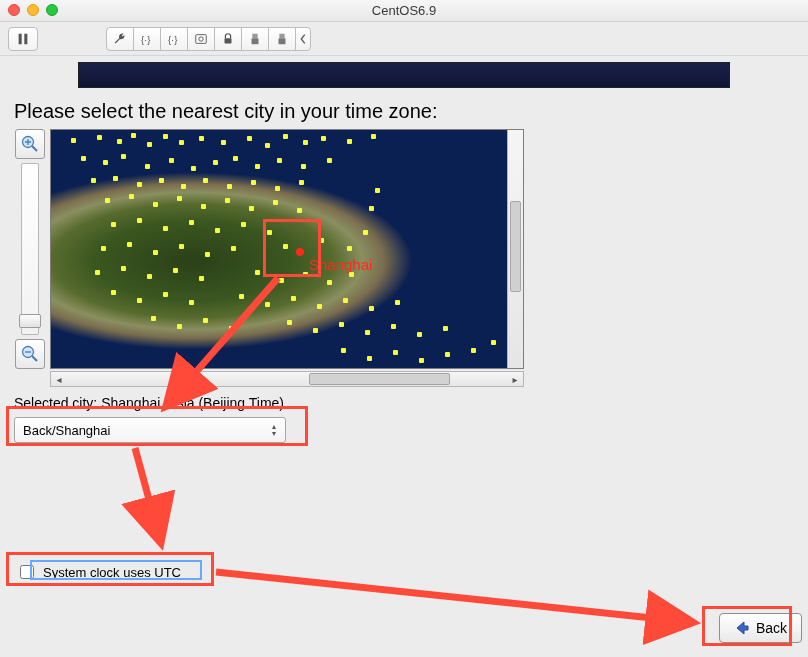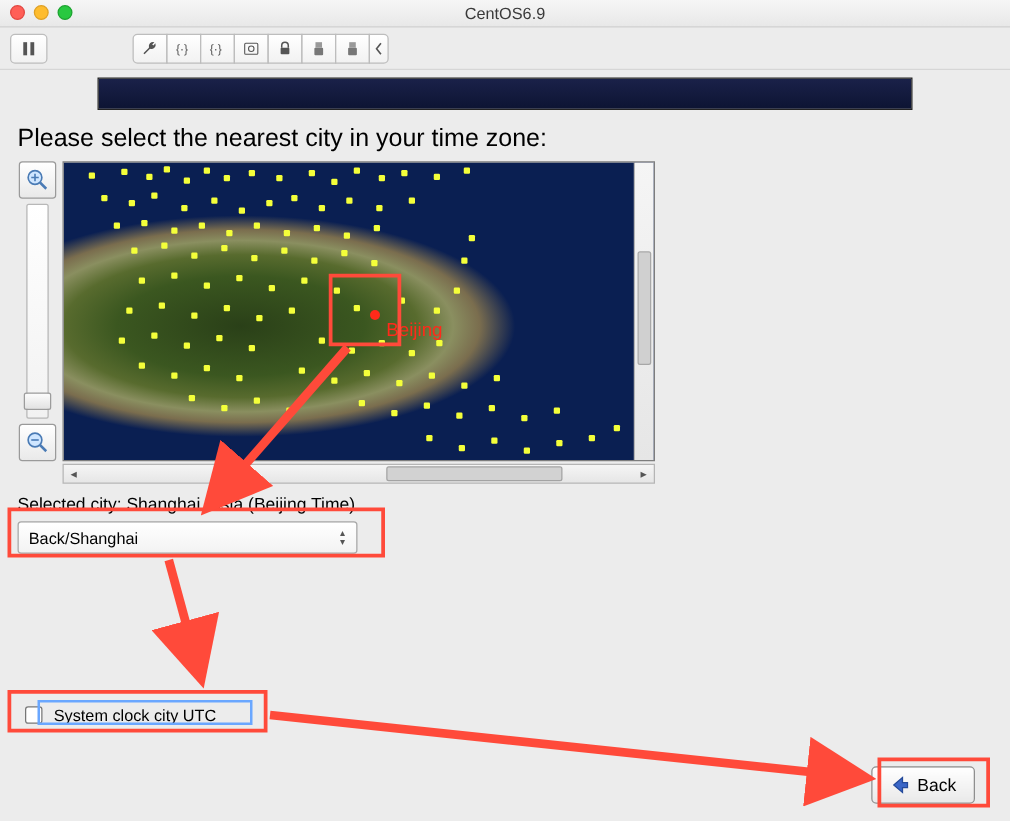--- a/index.html
+++ b/index.html
@@ -143,21 +143,21 @@
   .select .spin {
     position:absolute; right:5px; top:3px; bottom:3px; width:12px;
     display:flex; flex-direction:column; justify-content:center; gap:1px;
     font-size:8px; color:#555; line-height:6px; text-align:center;
   }
 
   .utc-row { position:absolute; left:16px; top:562px; display:flex; align-items:center; gap:6px; }
   .utc-row input { width:14px; height:14px; }
 
   .footer {
-    position:absolute; right:28px; bottom:14px;
+    position:absolute; right:6px; bottom:14px;
     display:flex; gap:0;justify-content:flex-end;
   }
   .navbtn {
     height:30px; padding:0 14px;
     border:1px solid #8f8f8f; border-radius:4px;
     background:linear-gradient(#ffffff,#e9e9e9);
     display:flex; align-items:center; gap:6px;
     font-size:14px;
   }
   .navbtn svg{width:16px;height:16px;}
@@ -254,21 +254,21 @@
         <svg viewBox="0 0 20 20">
           <circle cx="8" cy="8" r="5.5" fill="#cfe6ff" stroke="#4a7bb5" stroke-width="1.3"></circle>
           <path d="M12 12l5 5" stroke="#4a7bb5" stroke-width="2"></path>
           <path d="M5 8h6" stroke="#4a7bb5" stroke-width="1.3"></path>
         </svg>
       </div>
     </div>
 
     <div class="map" id="map">
       <div class="seldot" id="seldot" style="left: 245px; top: 118px;"></div>
-      <div class="sellabel" id="sellabel" style="left: 258px; top: 126px;">Beijing</div>
+      <div class="sellabel" id="sellabel" style="left: 258px; top: 126px;">Shanghai</div>
       <div class="vscroll">
           <div class="thumb"></div>
         </div>
     <div class="dot" style="left: 20px; top: 8px;"></div>
         <div class="dot" style="left: 46px; top: 5px;"></div>
         <div class="dot" style="left: 66px; top: 9px;"></div>
         <div class="dot" style="left: 80px; top: 3px;"></div>
         <div class="dot" style="left: 96px; top: 12px;"></div>
         <div class="dot" style="left: 112px; top: 4px;"></div>
         <div class="dot" style="left: 128px; top: 10px;"></div>
@@ -386,21 +386,21 @@
     <span>Back/Shanghai</span>
     <div class="spin">
         <div>▴</div>
         <div>▾</div>
       </div>
   </div>
 </div>
 
 <div class="utc-row">
   <input type="checkbox" id="utc" style="">
-  <label for="utc">System clock city UTC</label>
+  <label for="utc">System clock uses UTC</label>
 </div>
 
 <div class="footer">
   <div class="navbtn">
     <svg viewBox="0 0 16 16">
         <path d="M10 2L3 8l7 6V10h4V6h-4z" fill="#3a66c7" stroke="#244a9a"></path>
       </svg>
     <span>Back</span>
   </div>
 </div>

